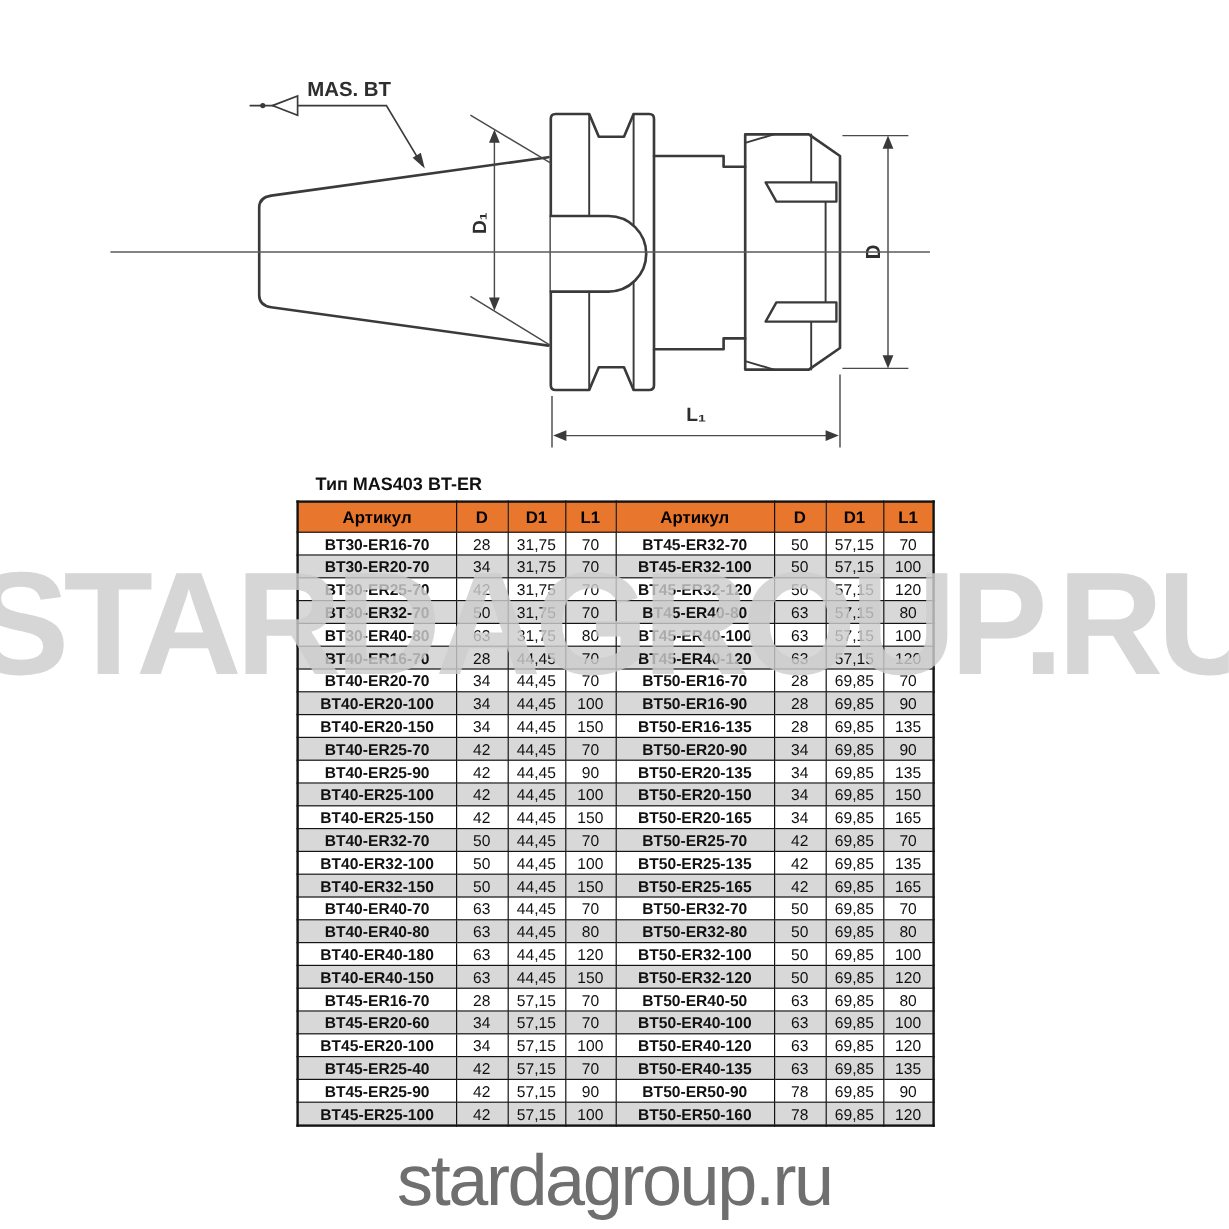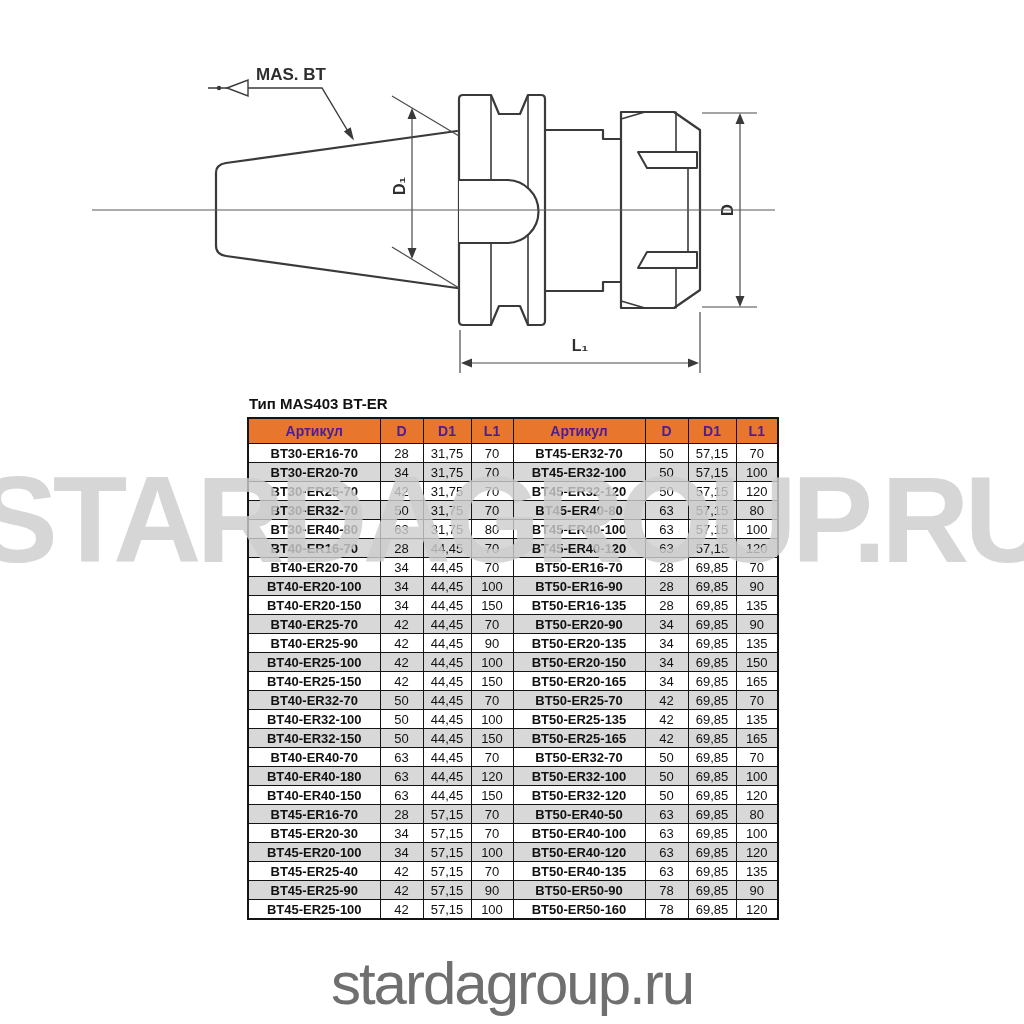--- a/index.html
+++ b/index.html
@@ -18,24 +18,24 @@
     color:rgba(205,205,205,0.82);white-space:nowrap;z-index:5;
     pointer-events:none;
   }
   .wm-bottom{
     position:absolute;top:951px;left:0;width:1024px;text-align:center;
     font-size:60px;letter-spacing:-2px;font-weight:400;color:#6f6f6f;
     z-index:6;line-height:1.1;pointer-events:none;
   }
 
   .table-block{position:absolute;top:395px;left:247px;z-index:2;width:534px;}
-  .table-title{font-size:15px;font-weight:bold;color:#111;margin:0 0 4px 2px;line-height:1.2;}
+  .table-title{font-size:15px;font-weight:bold;color:#111;margin:0 0 4px 16px;line-height:1.2;}
   table.spec{border-collapse:collapse;border:2px solid #141414;table-layout:fixed;width:532px;}
   table.spec th{
-    background:#E8762C;color:#4c1d95;font-weight:bold;font-size:14px;
+    background:#E8762C;color:#000000;font-weight:bold;font-size:14px;
     height:24px;border:1px solid #141414;text-align:center;padding:0;
   }
   table.spec td{
     font-size:13px;height:18px;border:1px solid #141414;text-align:center;
     color:#111;padding:0 2px;line-height:1;white-space:nowrap;
   }
   table.spec td.art{font-weight:bold;}
   table.spec tbody tr:nth-child(odd){background:#ffffff;}
   table.spec tbody tr:nth-child(even){background:#D8D8D8;}
 </style>
@@ -294,20 +294,30 @@
           <td class="art">BT40-ER40-70</td>
           <td>63</td>
           <td>44,45</td>
           <td>70</td>
           <td class="art">BT50-ER32-70</td>
           <td>50</td>
           <td>69,85</td>
           <td>70</td>
         </tr>
         <tr>
+          <td class="art">BT40-ER40-80</td>
+          <td>63</td>
+          <td>44,45</td>
+          <td>80</td>
+          <td class="art">BT50-ER32-80</td>
+          <td>50</td>
+          <td>69,85</td>
+          <td>80</td>
+        </tr>
+        <tr>
           <td class="art">BT40-ER40-180</td>
           <td>63</td>
           <td>44,45</td>
           <td>120</td>
           <td class="art">BT50-ER32-100</td>
           <td>50</td>
           <td>69,85</td>
           <td>100</td>
         </tr>
         <tr>
@@ -324,21 +334,21 @@
           <td class="art">BT45-ER16-70</td>
           <td>28</td>
           <td>57,15</td>
           <td>70</td>
           <td class="art">BT50-ER40-50</td>
           <td>63</td>
           <td>69,85</td>
           <td>80</td>
         </tr>
         <tr>
-          <td class="art">BT45-ER20-30</td>
+          <td class="art">BT45-ER20-60</td>
           <td>34</td>
           <td>57,15</td>
           <td>70</td>
           <td class="art">BT50-ER40-100</td>
           <td>63</td>
           <td>69,85</td>
           <td>100</td>
         </tr>
         <tr>
           <td class="art">BT45-ER20-100</td>

